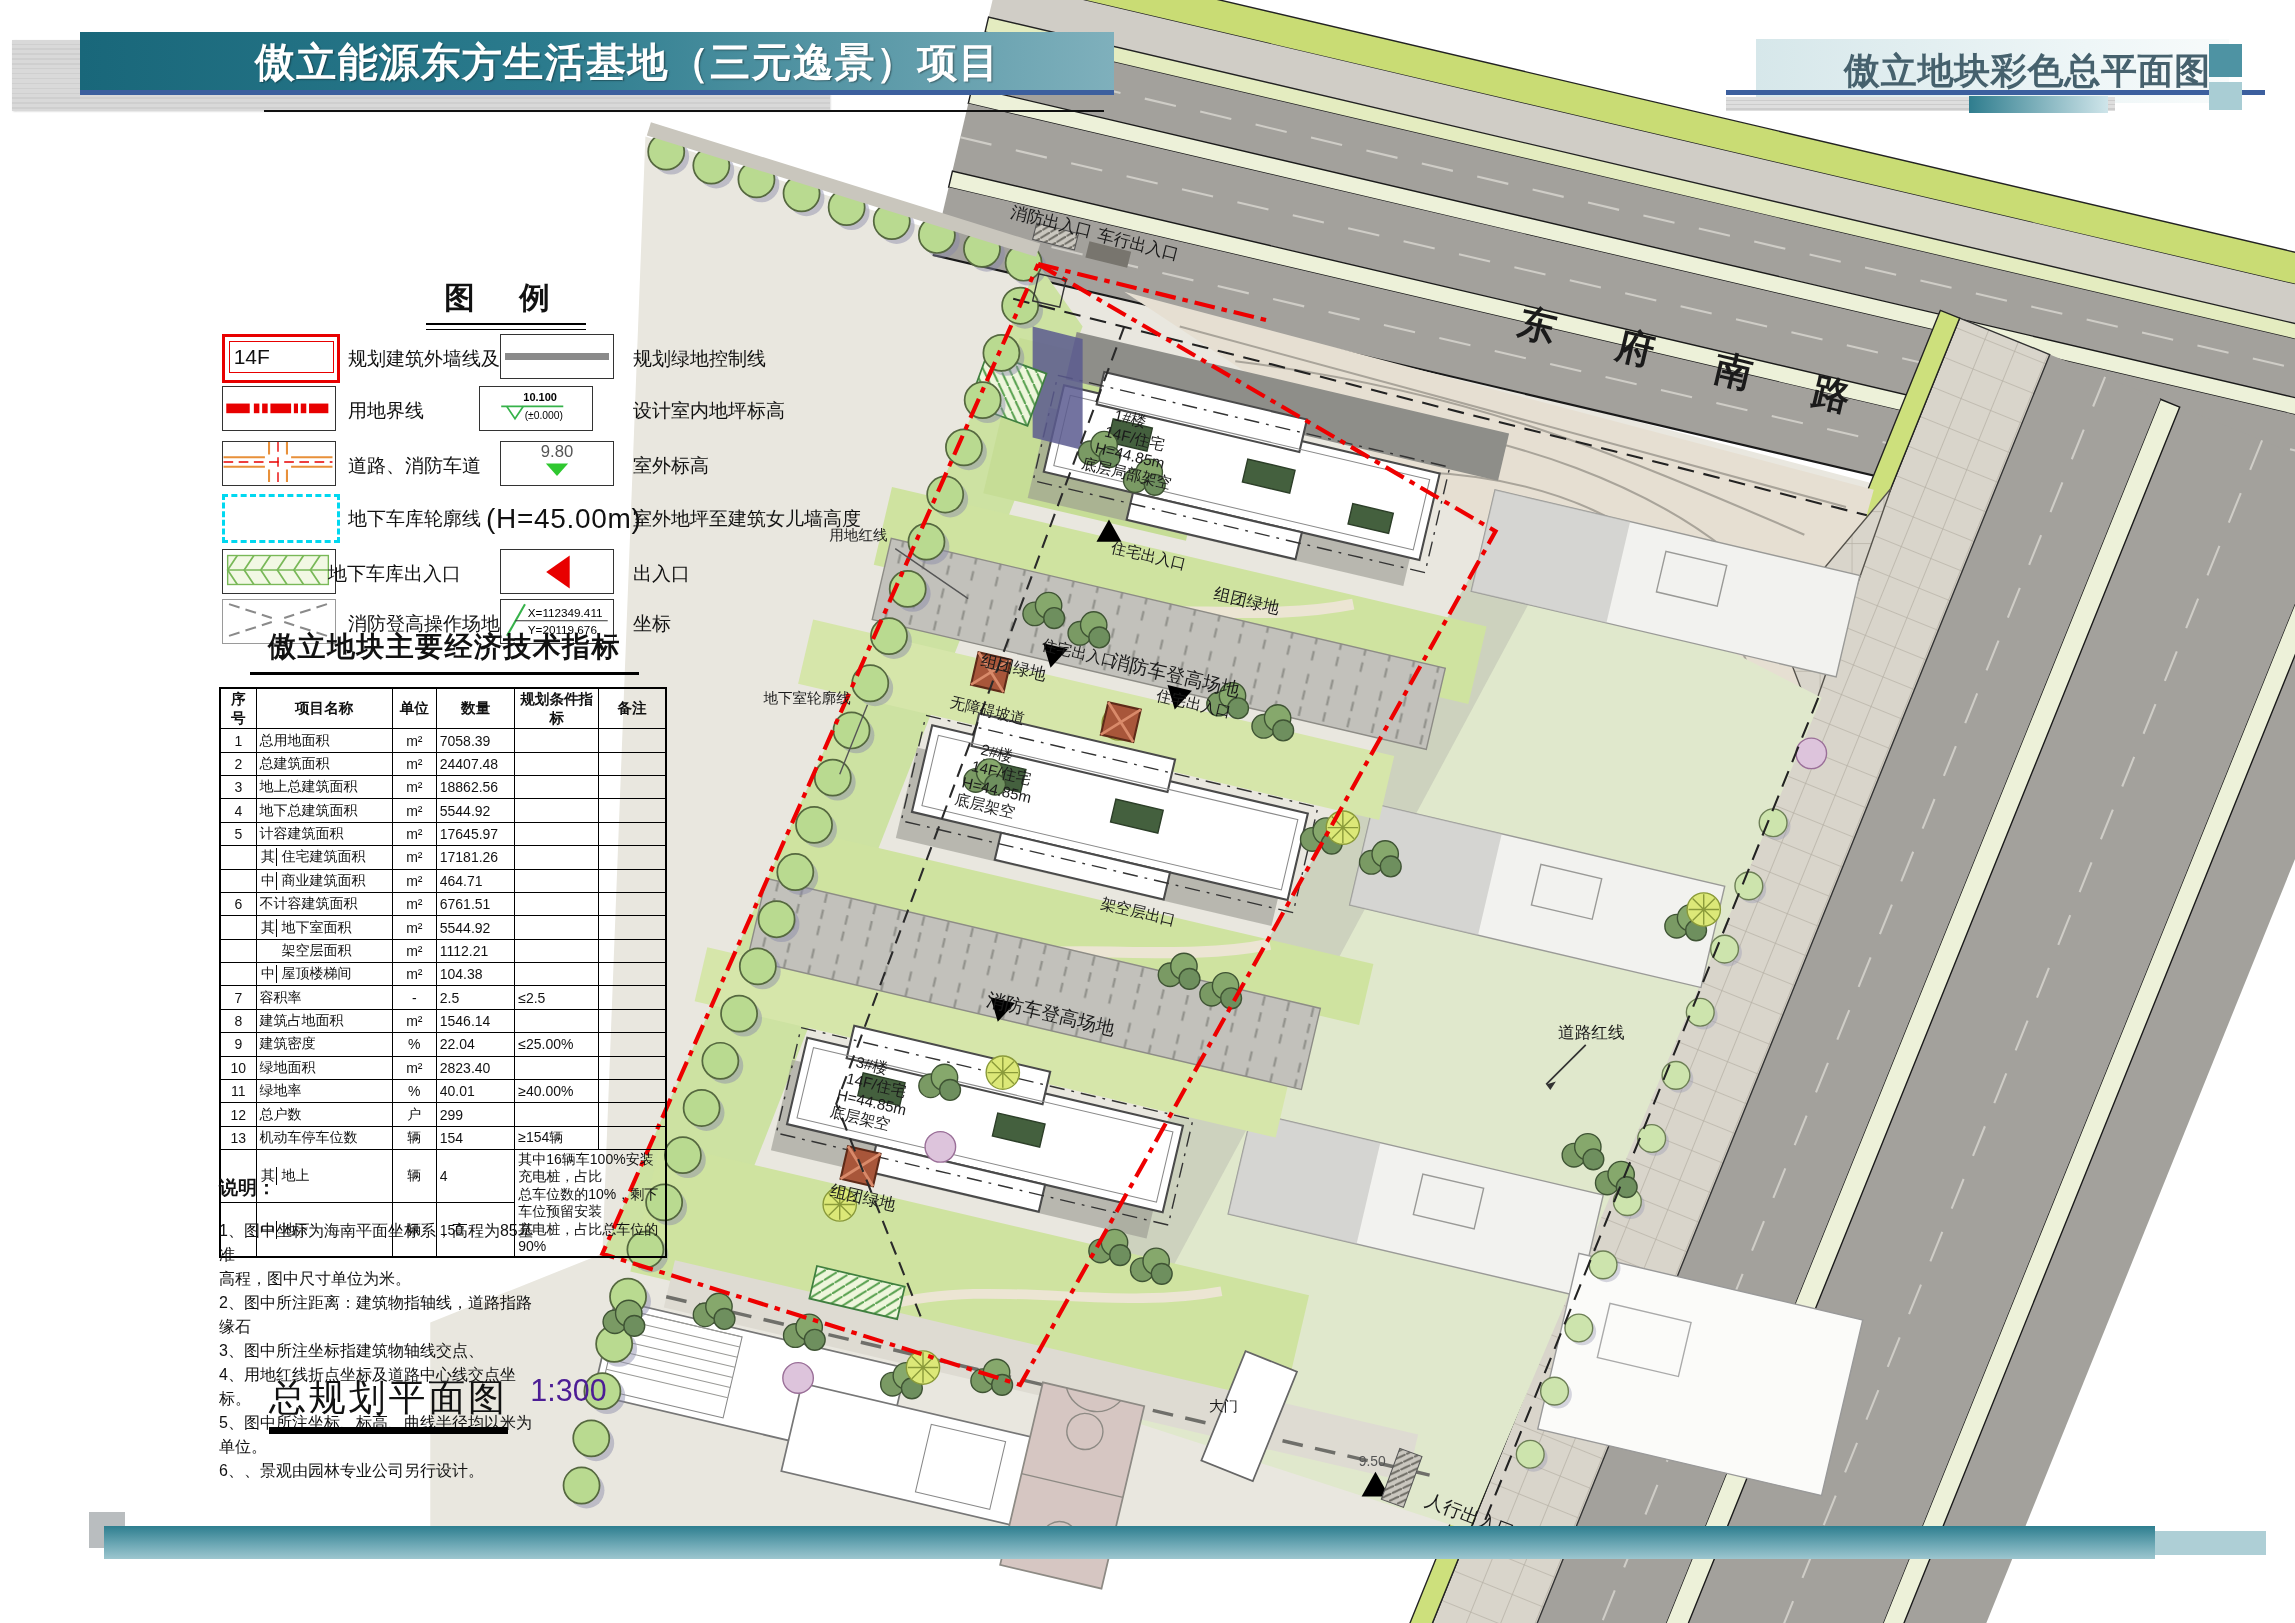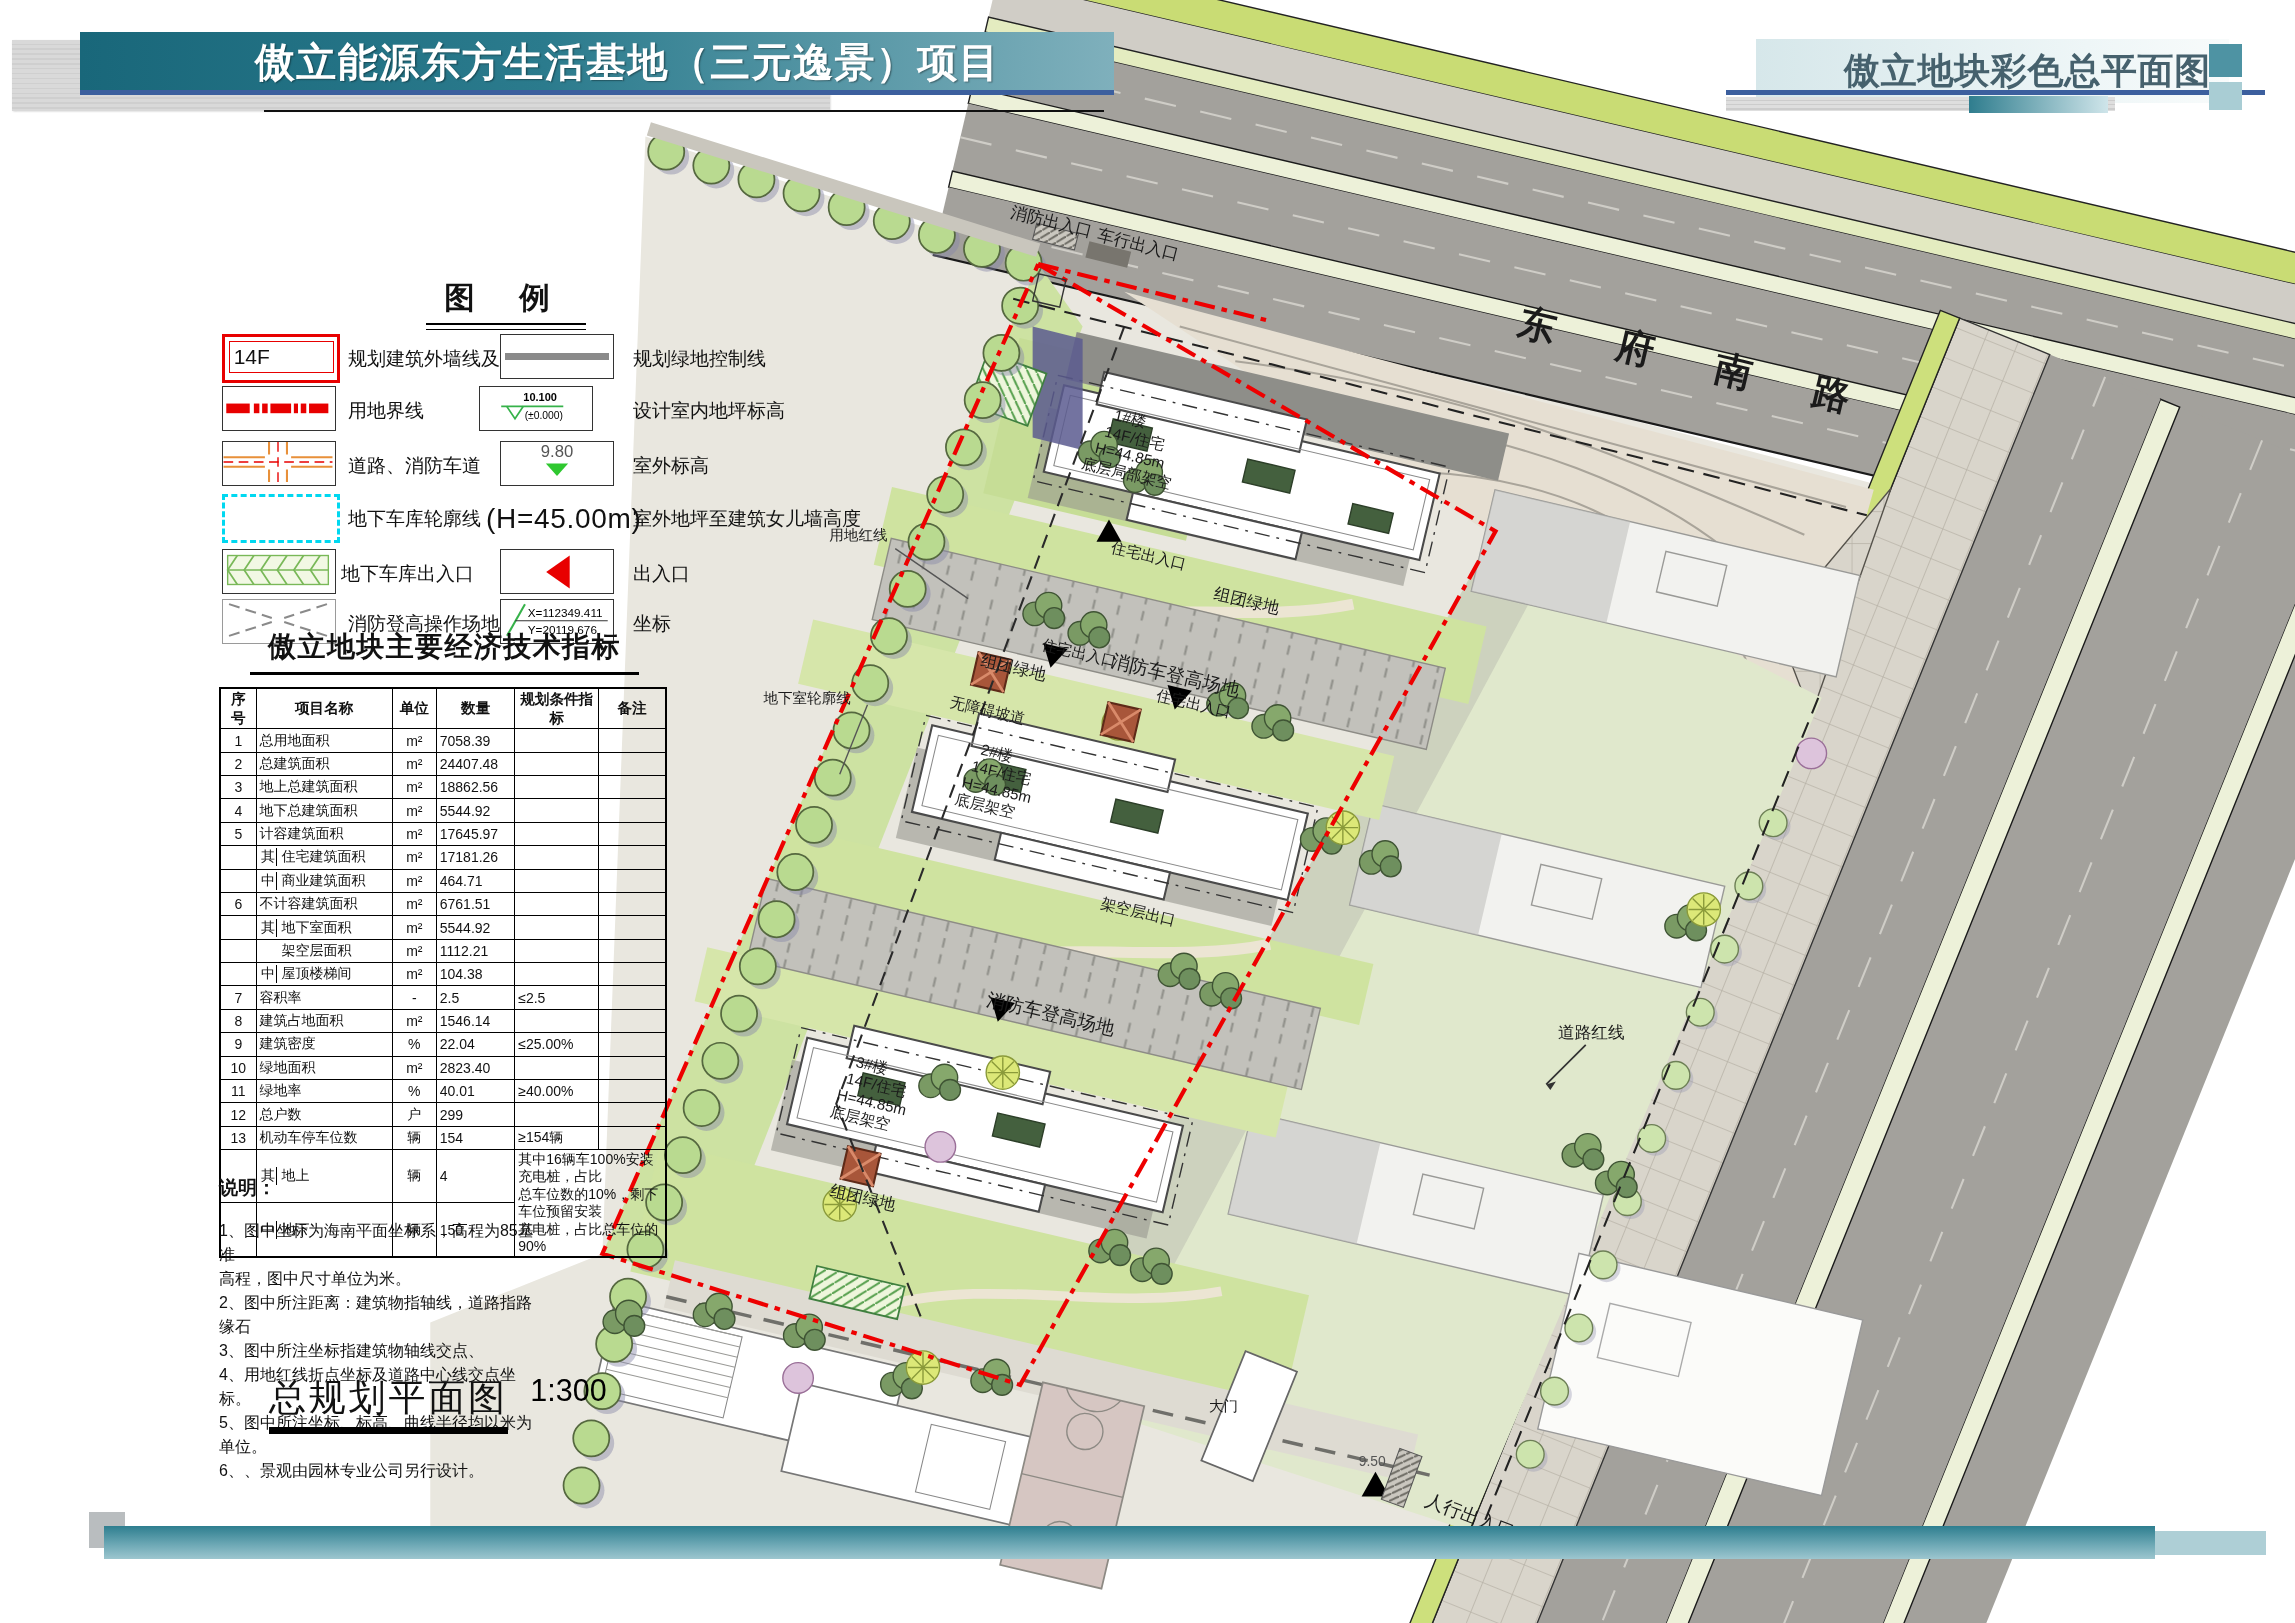--- a/index.html
+++ b/index.html
@@ -53,21 +53,21 @@
   td.c-name .grp{display:inline-block;width:16.7px;margin-right:4.2px;text-align:center;}
   tr.sub td.c-name .grp{border-right:0.7px solid #000;}
   td.rmkcell{font-size:10.8px;line-height:1.25;white-space:pre-line;padding:1.4px 2.1px;}
   
   #notes{left:219px;top:1174px;width:326px;font-size:16px;line-height:1.5;}
   #notes .nt{font-weight:bold;font-size:19px;margin-bottom:16px;}
   #notes .ni{white-space:pre-line;}
   
   #plan-title{left:269px;top:1373px;}
   #plan-title .pt{font-size:37px;letter-spacing:2.8px;display:inline-block;border-bottom:7px solid #000;padding-bottom:4.2px;}
-  #plan-title .sc{font-size:30.5px;margin-left:19.4px;vertical-align:top;color:#000000;}
+  #plan-title .sc{font-size:30.5px;margin-left:19.4px;vertical-align:top;color:#4c1d95;}
   svg text{font-family:"Liberation Sans",sans-serif;}
 </style>
 </head>
 <body>
 
 <div id="sheet">
 
   <svg class="abs" style="left:0;top:0" width="2295" height="1624" viewBox="0 0 3307 2339">
     <defs>
       <pattern id="grid" width="46" height="46" patternUnits="userSpaceOnUse">
@@ -508,21 +508,21 @@
     <div class="abs" style="left:222px;top:494px;width:112px;height:43px;border:3.5px dashed #00d8f0;background:#fff;"></div>
     <div class="lg-label" style="left:348px;top:506px;">地下车库轮廓线</div>
 
     <div class="lg-box abs" style="left:222px;top:549px;">
       <svg width="110" height="40" viewBox="0 0 158 58">
         <rect x="6" y="8" width="146" height="42" fill="#f2f8e4" stroke="#79b858" stroke-width="2"></rect>
         <path d="M20 8 L6 29 L20 50 M44 8 L30 29 L44 50 M68 8 L54 29 L68 50 M92 8 L78 29 L92 50 M116 8 L102 29 L116 50 M140 8 L126 29 L140 50" stroke="#79b858" stroke-width="2.5" fill="none"></path>
         <path d="M6 29 H152" stroke="#79b858" stroke-width="2.5"></path>
       </svg>
     </div>
-    <div class="lg-label" style="left:341px;top:561px;font-family:Liberation Mono, monospace;">地下车库出入口</div>
+    <div class="lg-label" style="left:328px;top:561px;font-family:Liberation Mono, monospace;">地下车库出入口</div>
 
     <div class="lg-box abs" style="left:222px;top:599px;border-color:#9a9a9a;">
       <svg width="110" height="40" viewBox="0 0 158 58">
         <path d="M8 6 L70 26 M150 6 L88 26 M8 52 L70 32 M150 52 L88 32" stroke="#8a8a8a" stroke-width="3" stroke-dasharray="16 9" fill="none"></path>
       </svg>
     </div>
     <div class="lg-label" style="left:348px;top:611px;">消防登高操作场地</div>
 
     <div class="lg-box abs" style="left:500px;top:334px;">
       <div class="lg-mid">

